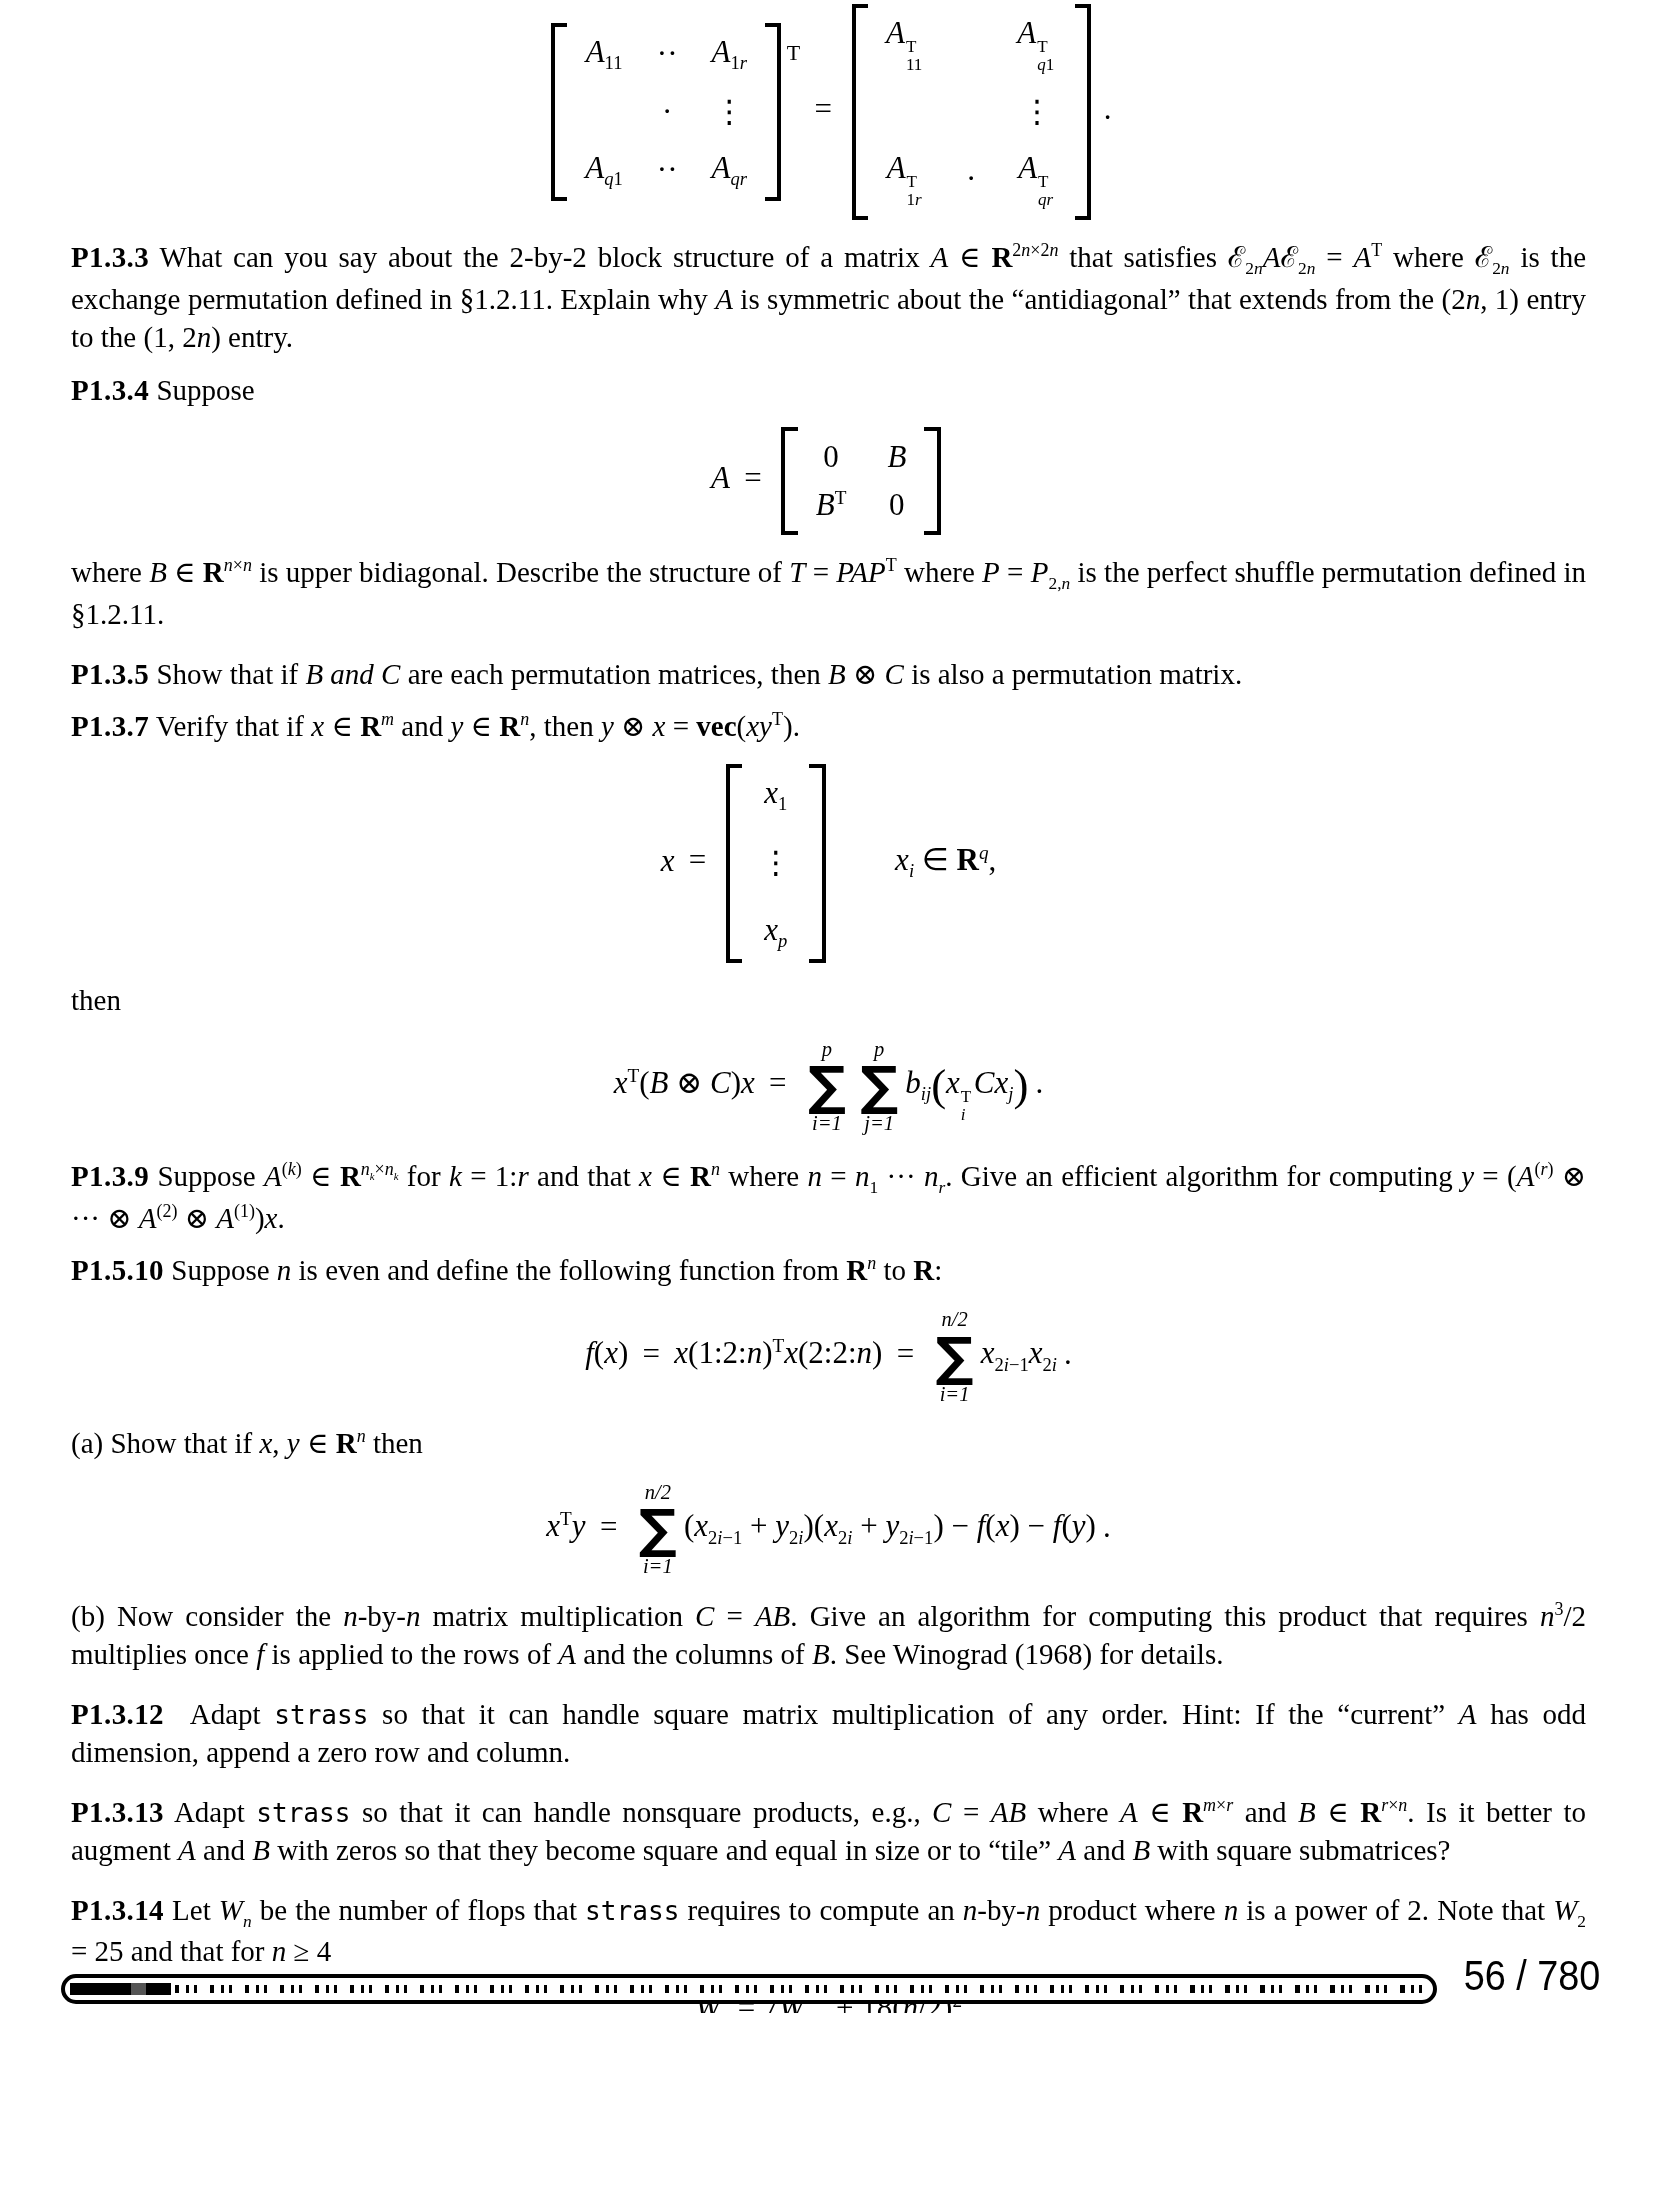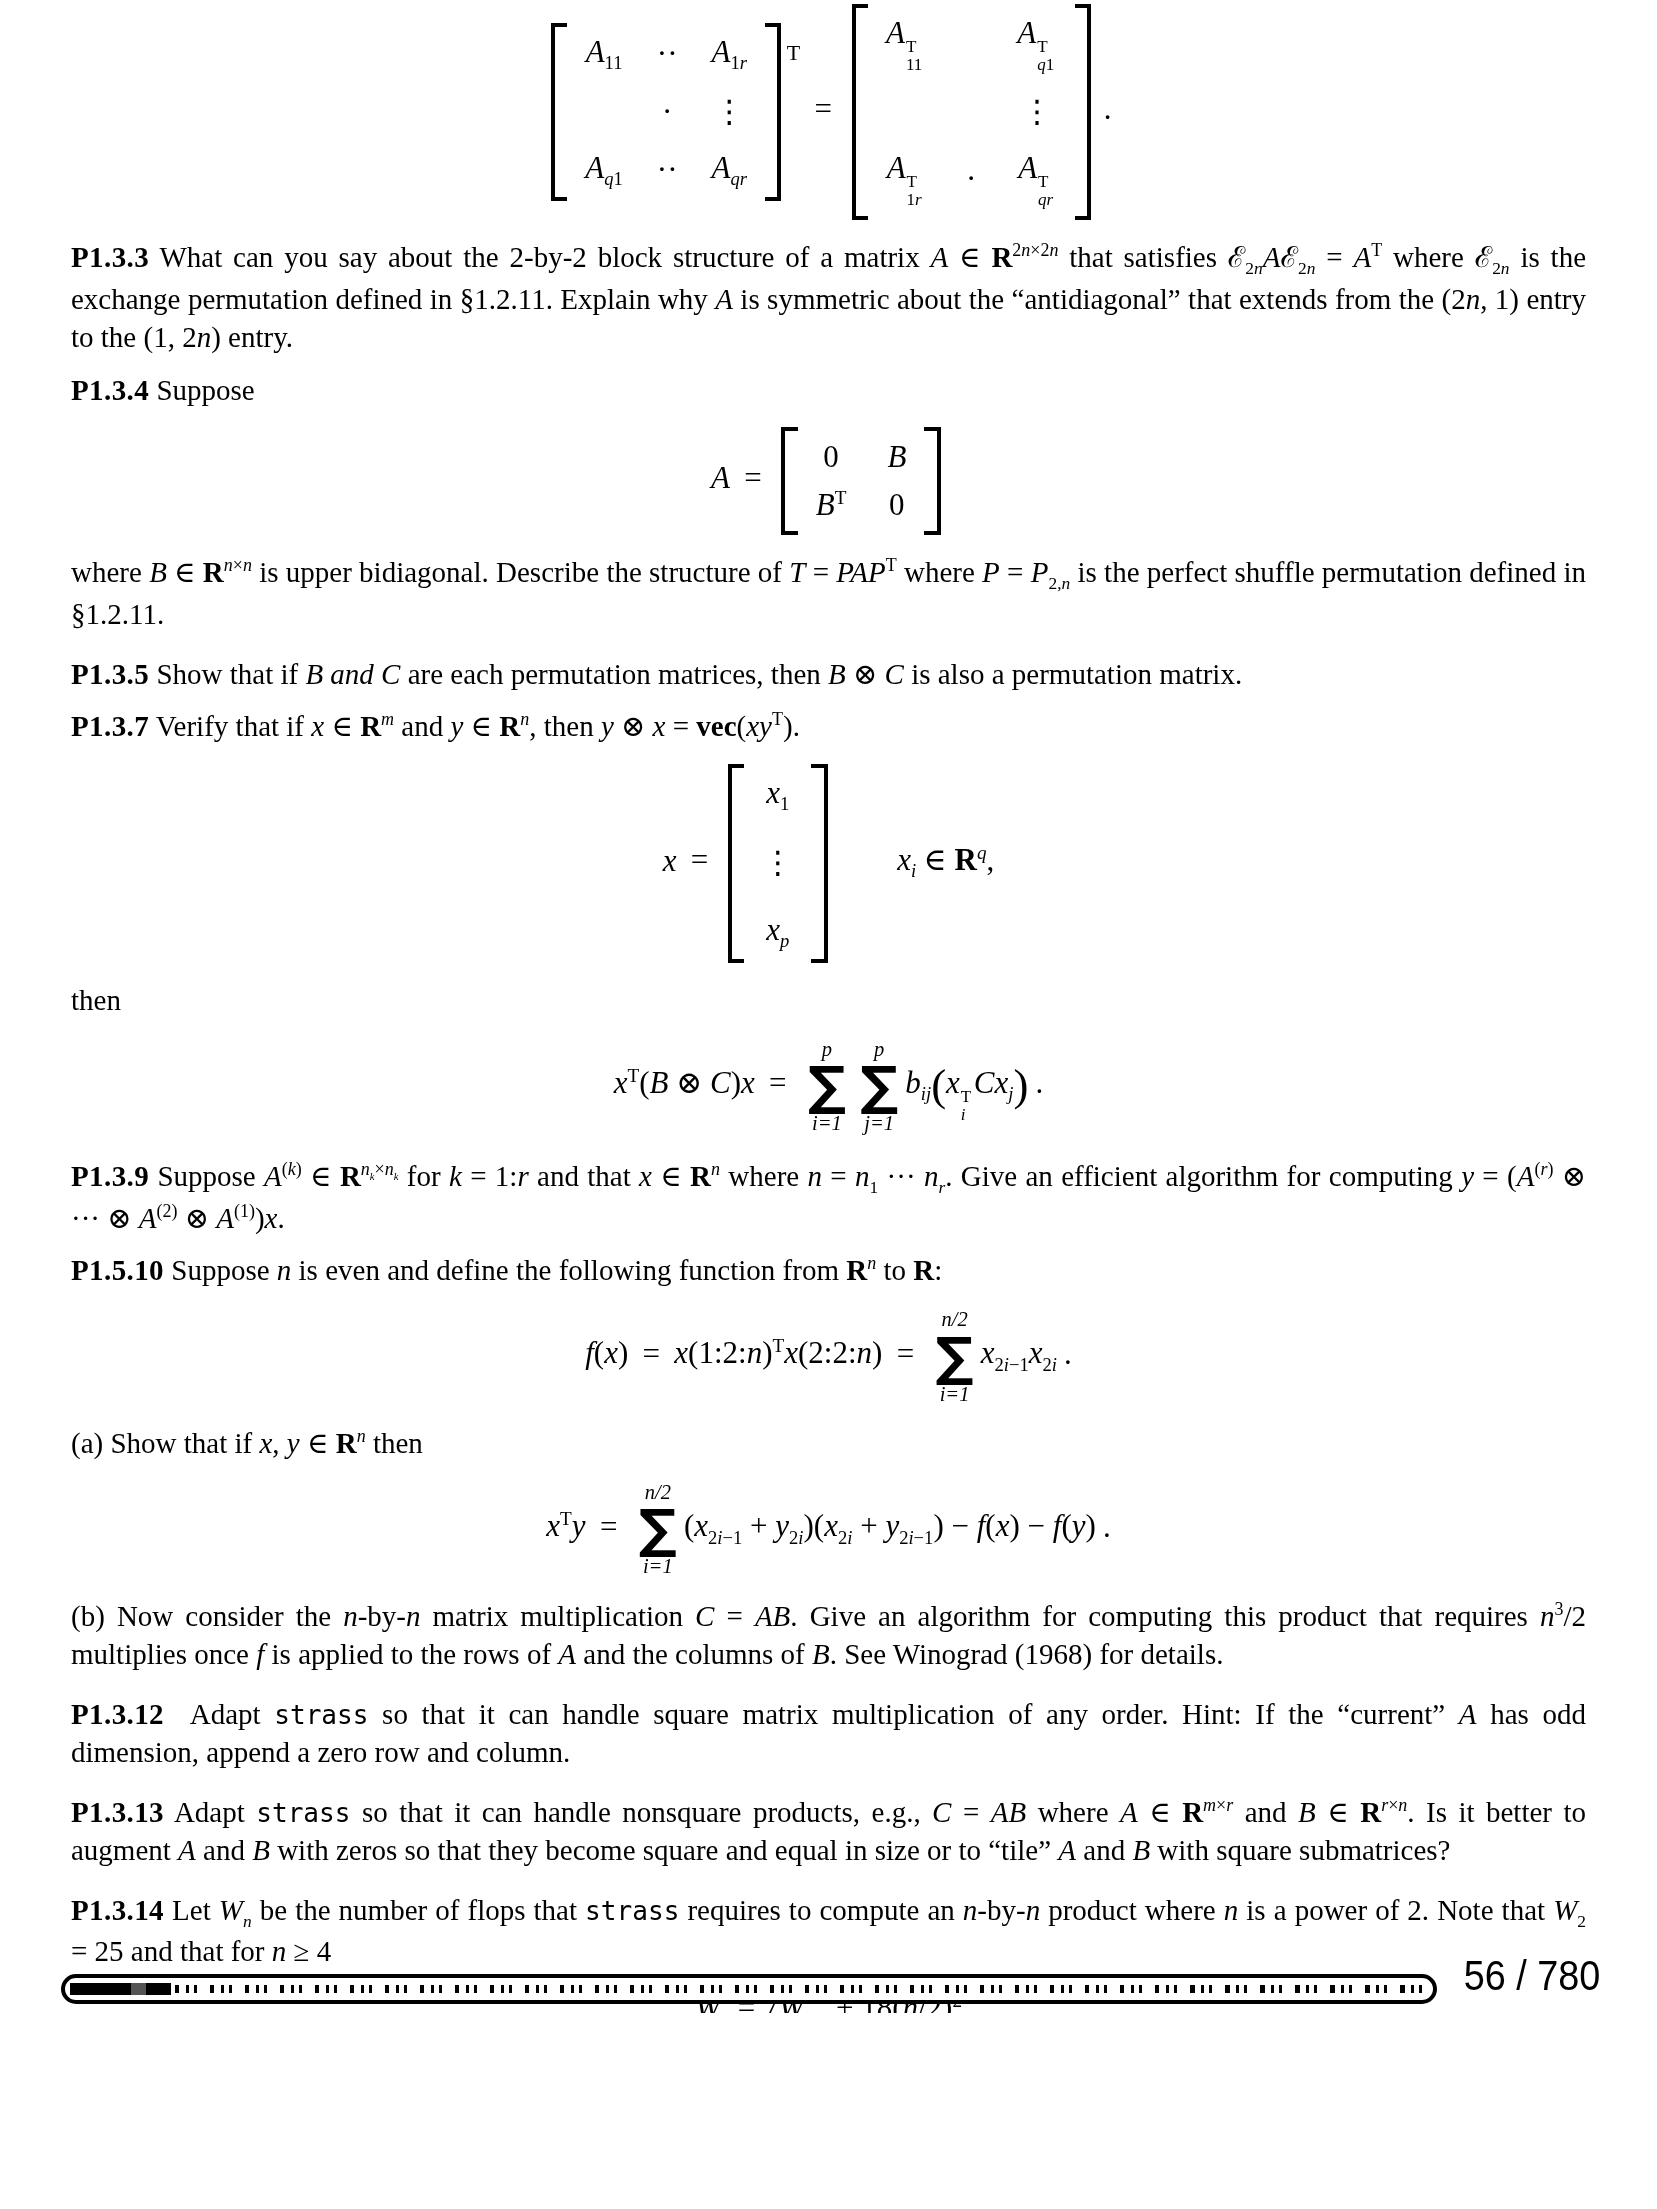--- a/index.html
+++ b/index.html
@@ -19,21 +19,21 @@
   b.plabel{font-weight:bold;letter-spacing:0.4px;}
   .tt{font-family:"DejaVu Sans Mono",monospace;font-size:0.9em;}
   
   .bk{display:inline-flex;align-items:stretch;vertical-align:middle;margin:0 5.3px;}
   .lb{width:12.5px;border:4.5px solid #000;border-right:0;}
   .rb{width:12.5px;border:4.5px solid #000;border-left:0;}
   .mat{display:grid;align-items:center;justify-items:center;padding:10.7px 18px;}
   .bigT{font-size:22px;position:relative;top:-59px;display:inline-block;vertical-align:middle;}
   .rel{margin:0 14.3px;}
   .endp{margin-left:7.1px;}
-  .sidenote{margin-left:64px;}
+  .sidenote{margin-left:64px;font-family:Liberation Serif, serif;}
   
   .sum{display:inline-flex;flex-direction:column;align-items:center;vertical-align:middle;margin:0 7.1px;line-height:1;}
   .sum .lim{font-size:20.5px;line-height:1;margin:1.8px 0;font-style:italic;}
   .sum .sg{font-size:53px;line-height:0.95;font-weight:bold;font-family:"DejaVu Sans",sans-serif;font-style:normal;}
   
   .ss{display:inline-flex;flex-direction:column;align-items:flex-start;font-size:0.55em;line-height:1.08;vertical-align:-0.5em;margin:0 2.7px 0 0.9px;}
   .bigp{font-size:1.45em;vertical-align:-0.15em;}
   
   .footer{position:absolute;left:61px;right:57px;bottom:9px;display:flex;align-items:flex-end;gap:8px;}
   .pbar{flex:1;height:30px;border:4.5px solid #000;border-radius:16px;position:relative;background:#fff;box-sizing:border-box;}

